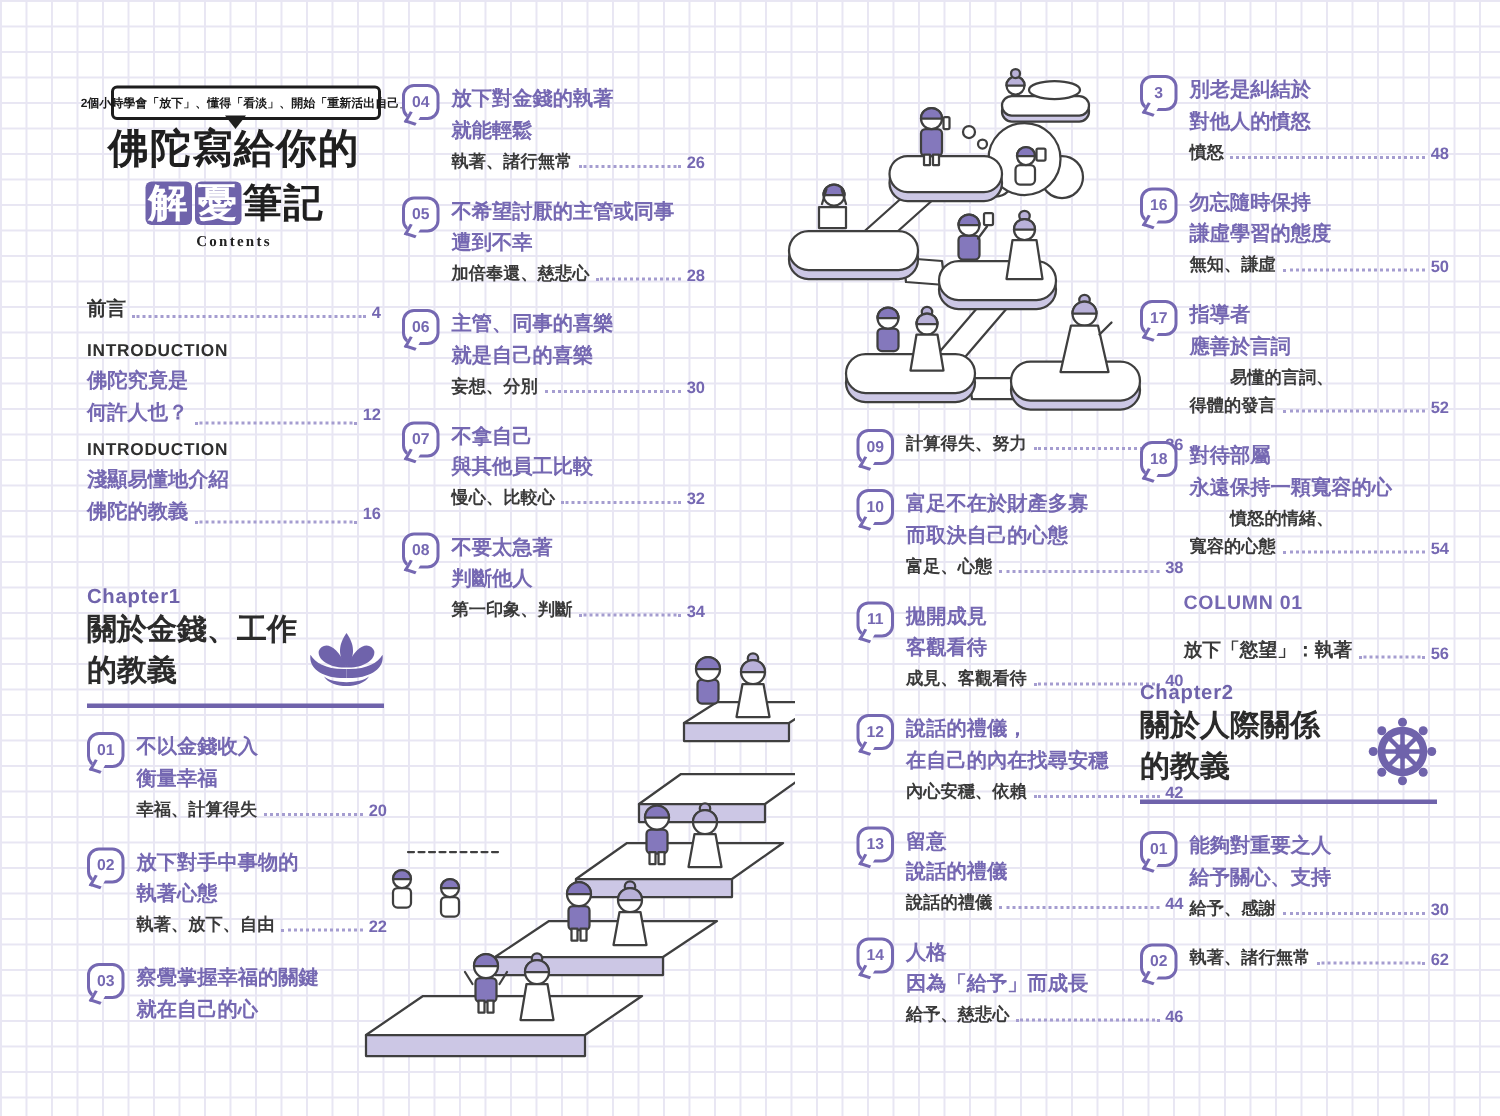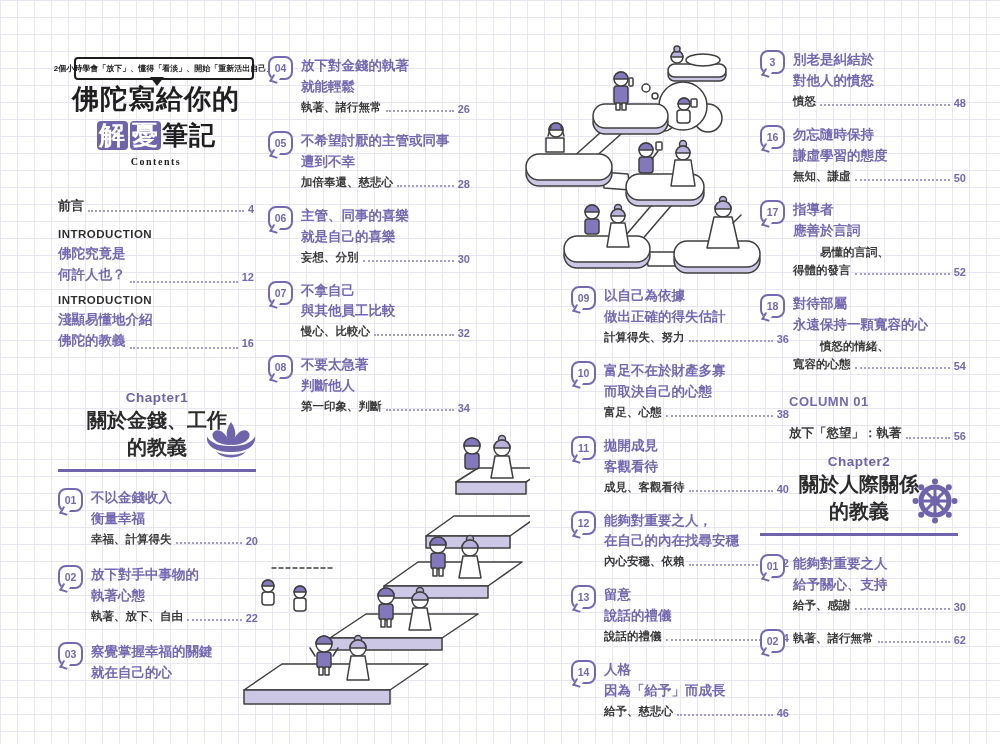--- a/index.html
+++ b/index.html
@@ -21,21 +21,21 @@
   .contents-label{font-size:10px;font-weight:700;letter-spacing:1.5px;margin-top:3px;color:#222;font-family:Liberation Serif, serif;}
   
   .row{display:flex;align-items:flex-end;}
   .dots{flex:1;min-width:10px;border-bottom:2px dotted #a59dd0;margin:0 4px 3px 4px;}
   .pagenum{color:#7568b2;font-weight:700;font-size:11px;}
   .preface{left:58px;top:197px;width:196px;font-size:13px;font-weight:700;color:#333;}
   .intro{width:196px;}
   .intro-label{font-size:11.5px;font-weight:700;color:#2f2f2f;letter-spacing:0.5px;margin-bottom:4px;}
   .intro-line{font-size:13.5px;font-weight:700;color:#7568b2;line-height:1.55;}
   
-  .chap{width:198px;position:relative;text-align:center;}
+  .chap{width:198px;position:relative;}
   .chap-label{font-size:13.5px;font-weight:700;color:#6f63ab;letter-spacing:0.5px;}
   .chap-title{font-size:20px;font-weight:800;color:#2b2b2b;line-height:1.35;white-space:pre-line;margin-top:2px;}
   .chap-rule{height:3px;background:#6f63ab;margin-top:8px;}
   .chap-icon{position:absolute;right:0;bottom:12px;}
   
   .vlist{display:flex;flex-direction:column;gap:16px;}
   .entry{display:flex;gap:8px;}
   .badge{position:relative;flex:0 0 auto;width:21px;height:20px;border:2px solid #7568b2;border-radius:8px;
     background:#fff;color:#7568b2;font-weight:700;font-size:10.5px;display:flex;align-items:center;justify-content:center;}
   .badge::after{content:"";position:absolute;left:1px;bottom:-5px;width:6px;height:6px;background:#fff;
@@ -232,22 +232,20 @@
       </div>
     </div>
 
   <div class="abs vlist" style="left:528px;top:286px;width:218px;margin-left:43px;">
 
   <div class="entry">
         <div class="badge">
           <span>09</span>
         </div>
         <div class="ebody">
-          <div class="etitle">以自己為依據
-做出正確的得失估計</div>
           <div class="kwpre"></div>
           <div class="row kwrow">
             <span>計算得失、努力</span>
             <span class="dots"></span>
             <span class="pagenum">36</span>
           </div>
         </div>
       </div>
       <div class="entry">
         <div class="badge">
@@ -277,21 +275,21 @@
             <span class="dots"></span>
             <span class="pagenum">40</span>
           </div>
         </div>
       </div>
       <div class="entry">
         <div class="badge">
           <span>12</span>
         </div>
         <div class="ebody">
-          <div class="etitle">能夠對重要之人，
+          <div class="etitle">說話的禮儀，
 在自己的內在找尋安穩</div>
           <div class="kwpre"></div>
           <div class="row kwrow">
             <span>內心安穩、依賴</span>
             <span class="dots"></span>
             <span class="pagenum">42</span>
           </div>
         </div>
       </div>
       <div class="entry">

